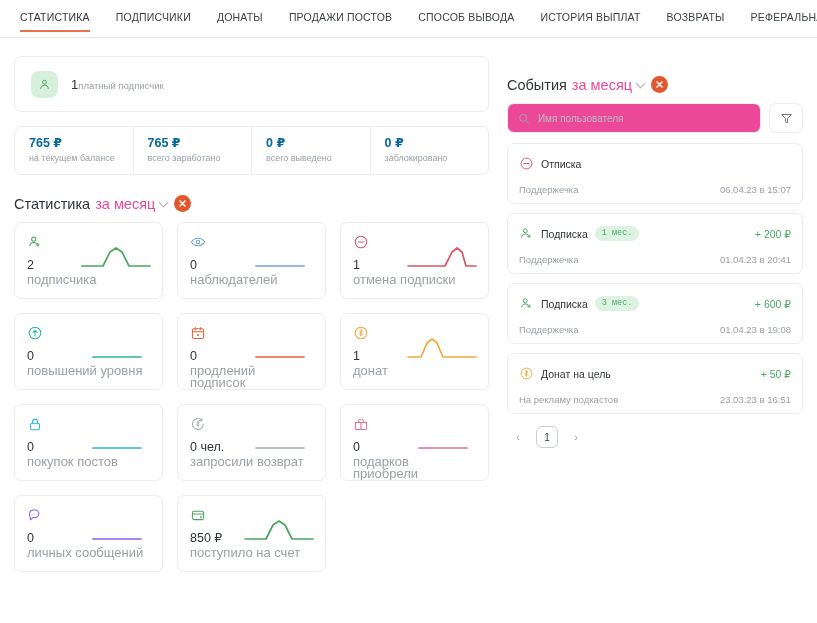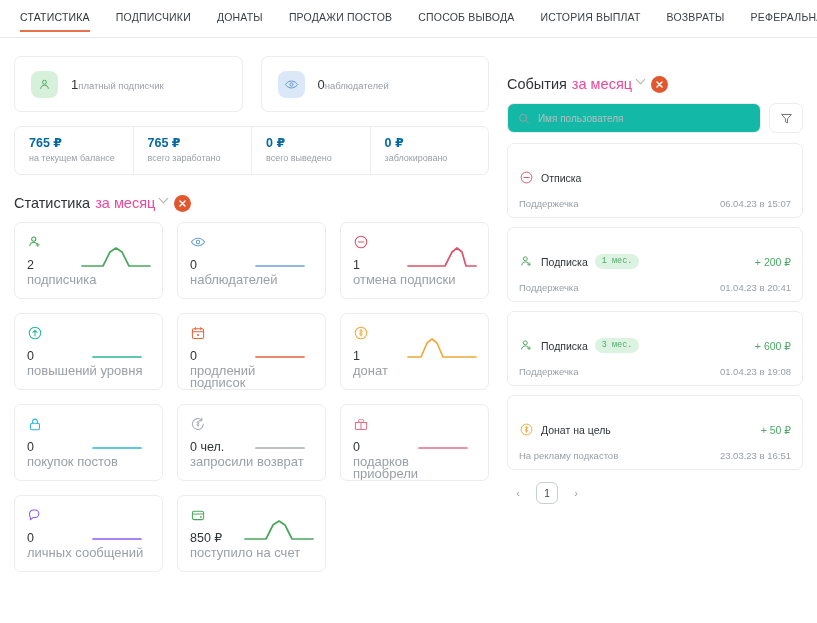--- a/index.html
+++ b/index.html
@@ -112,21 +112,21 @@
   .balance-cell .label {
     font-size: 9px;
     color: #9aa0a6;
     line-height: 13px;
     margin-top: 1px;
   }
 
   
   .section-head {
     display: flex;
-    align-items: flex-start;
+    align-items: center;
     gap: 5px;
     margin: 20px 0 10px 0;
     font-size: 14.5px;
     color: #2f3437;
   }
   .section-head .period {
     color: #ec4899;
     cursor: pointer;
   }
   .chev {
@@ -194,21 +194,21 @@
   }
   .search-box {
     flex: 1;
     height: 30px;
     border: 1px solid #ececec;
     border-radius: 7px;
     display: flex;
     align-items: center;
     padding: 0 10px;
     gap: 8px;
-    background: #14b8a6;
+    background: #ec4899;
   }
   .search-box input {
     border: none;
     outline: none;
     font-size: 10px;
     color: #3a3f43;
     width: 100%;
     font-family: inherit;
     background: transparent;
   }
@@ -217,21 +217,21 @@
     width: 34px; height: 30px;
     border: 1px solid #ececec;
     border-radius: 7px;
     display: flex; align-items: center; justify-content: center;
     background: #fff;
     cursor: pointer;
   }
 
   .event-card {
     margin-bottom: 9px;
-    padding: 26px 11px 8px 11px;
+    padding: 12px 11px 8px 11px;
   }
   .ev-top {
     display: flex;
     align-items: center;
     gap: 7px;
   }
   .ev-title {
     font-size: 10.5px;
     color: #2f3437;
   }
@@ -302,29 +302,20 @@
 
     <div class="summary-row">
         <div class="card summary-card">
           <span class="sq-icon green">
             <svg width="15" height="15" viewBox="0 0 20 20" fill="none">
               <circle cx="10" cy="7" r="2.6" stroke="#4aa65c" stroke-width="1.3"></circle>
               <path d="M5 15.2c0-2.6 2.2-4.2 5-4.2s5 1.6 5 4.2" stroke="#4aa65c" stroke-width="1.3" stroke-linecap="round"></path>
             </svg>
           </span>
           <span class="sum-text"><span class="big">1</span><span class="small">платный подписчик</span></span>
-        </div>
-        <div class="card summary-card">
-          <span class="sq-icon blue">
-            <svg width="15" height="15" viewBox="0 0 20 20" fill="none">
-              <path d="M1.8 10S4.8 5.4 10 5.4 18.2 10 18.2 10 15.2 14.6 10 14.6 1.8 10 1.8 10Z" stroke="#5e94cf" stroke-width="1.3"></path>
-              <circle cx="10" cy="10" r="2.1" stroke="#5e94cf" stroke-width="1.3"></circle>
-            </svg>
-          </span>
-          <span class="sum-text"><span class="big">0</span><span class="small">наблюдателей</span></span>
         </div>
       </div>
 
     <div class="card balance-card">
         <div class="balance-cell">
           <div class="amount">765 ₽</div>
           <div class="label">на текущем балансе</div>
         </div>
         <div class="balance-cell">
           <div class="amount">765 ₽</div>

